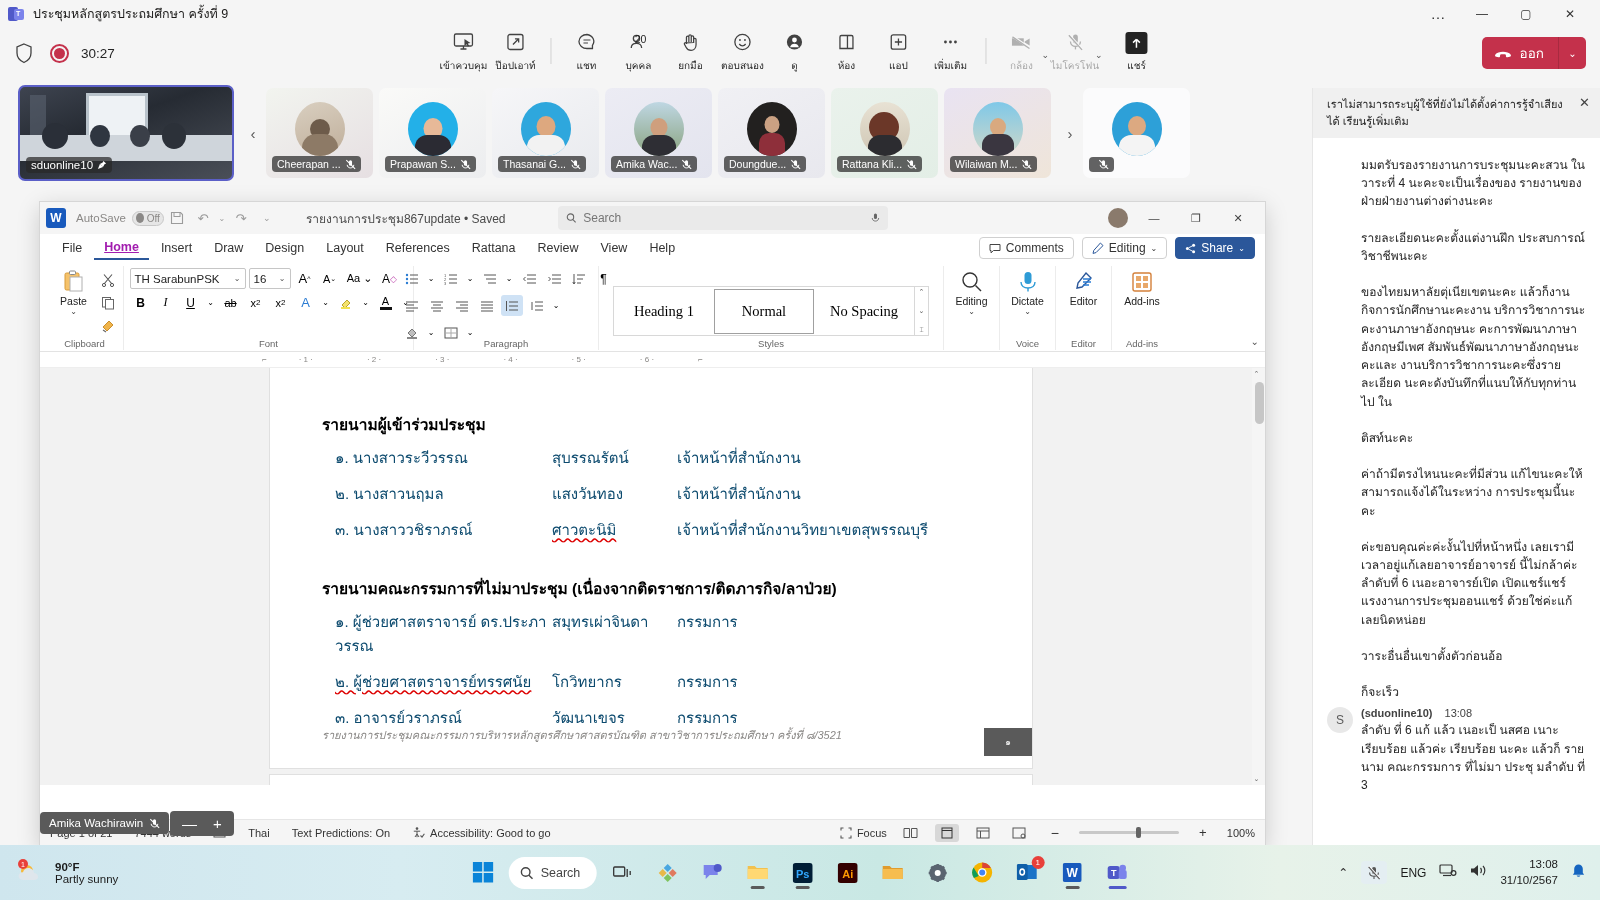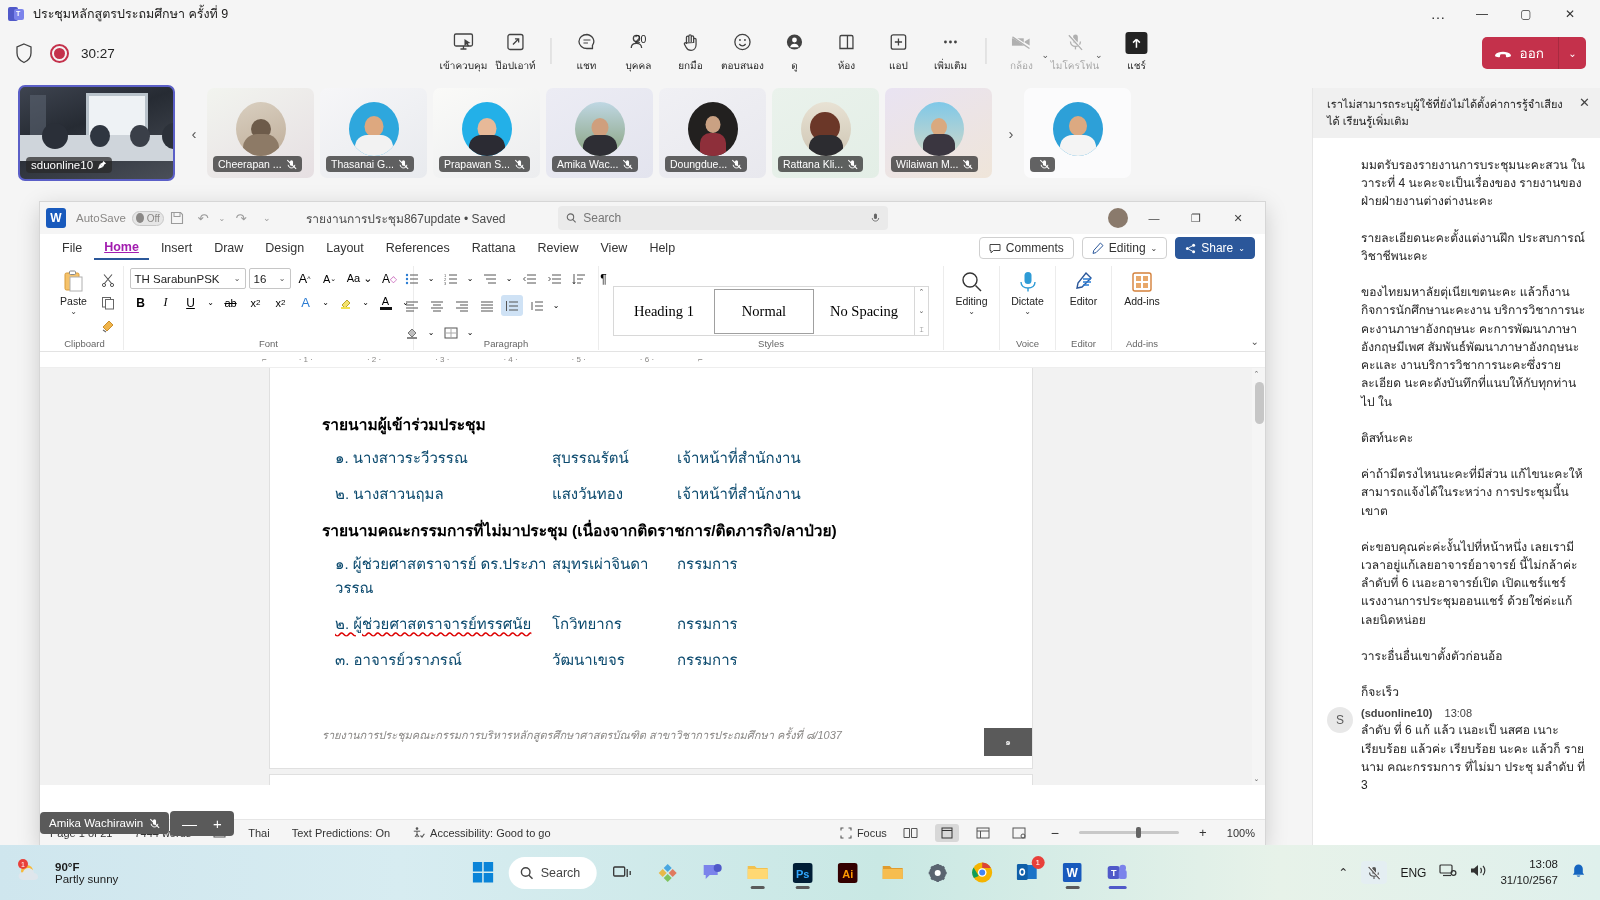--- a/index.html
+++ b/index.html
@@ -39,21 +39,21 @@
   .badge-n { font-size:10.5px; color:#242424; position:absolute; right:2px; top:1px; }
   .caret-s { font-size:9px; color:#555; align-self:flex-end; margin:0 0 16px -6px; cursor:pointer; }
   .share-box { width:22px; height:22px; background:#242424; border-radius:3px; display:flex; align-items:center; justify-content:center; }
   .leave-wrap { margin-left:auto; display:flex; align-items:stretch; height:32px; border-radius:5px; overflow:hidden; }
   .leave-main { background:#c4314b; color:#fff; display:flex; align-items:center; gap:8px; padding:0 14px 0 12px; font-size:13.5px; cursor:pointer; }
   .leave-more { background:#c4314b; color:#fff; width:28px; display:flex; align-items:center; justify-content:center; font-size:10px; border-left:1px solid #a82a40; cursor:pointer; }
 
   
   .filmstrip { height:108px; display:flex; align-items:center; padding:0 12px 0 18px; gap:0; position:relative; }
   .tile { width:107px; height:90px; border-radius:7px; position:relative; overflow:hidden; margin-right:6px; flex:none; }
-  .tile.main { width:157px; height:96px; border:2.5px solid #5b5fc7; }
+  .tile.main { width:216px; height:96px; border:2.5px solid #5b5fc7; }
   .tile-name { position:absolute; left:6px; bottom:6px; max-width:92px; background:rgba(55,55,55,.78); color:#fff;
                font-size:10.5px; padding:2px 5px; border-radius:4px; display:flex; align-items:center; gap:4px; white-space:nowrap; overflow:hidden; }
   .tile.main .tile-name { background:rgba(40,40,40,.72); max-width:150px; font-size:11.5px; }
   .avatar { position:absolute; left:50%; top:46%; transform:translate(-50%,-50%); width:50px; height:54px; border-radius:50%; overflow:hidden; }
   .strip-arrow { width:26px; height:44px; display:flex; align-items:center; justify-content:center; font-size:15px; color:#555; cursor:pointer; flex:none; }
   .mute-ic { width:11px; height:11px; flex:none; }
 
   
   .word-win { position:absolute; left:40px; top:202px; width:1225px; height:643px; background:#fff; box-shadow:0 0 0 1px #d6d6d6, 0 6px 22px rgba(0,0,0,.18); }
   .w-title { height:32px; display:flex; align-items:center; padding:0 6px; background:#f5f5f5; }
@@ -373,42 +373,42 @@
         <div class="tile-name">
           <span>Cheerapan ...</span>
           <svg class="mute-ic" viewBox="0 0 10 10">
               <rect x="3.6" y="1.2" width="2.8" height="5" rx="1.4" fill="#fff"></rect>
               <path d="M2 5.3c0 1.6 1.3 2.8 3 2.8s3-1.2 3-2.8" stroke="#fff" stroke-width=".9" fill="none"></path>
               <path d="M1.2 1l8 8" stroke="#fff" stroke-width="1"></path>
             </svg>
         </div>
       </div>
 
+      <div class="tile" style="background:linear-gradient(150deg,#fafaf8,#ecedef)">
+        <div class="avatar" style="background:#23b0e8">
+          <div style="position:absolute;left:50%;top:28%;transform:translateX(-50%);width:19px;height:21px;border-radius:50%;background:#e7b998"></div>
+          <div style="position:absolute;left:50%;top:60%;transform:translateX(-50%);width:36px;height:26px;border-radius:12px 12px 0 0;background:#2b2b33"></div>
+        </div>
+        <div class="tile-name">
+          <span>Prapawan S...</span>
+          <svg class="mute-ic" viewBox="0 0 10 10">
+              <rect x="3.6" y="1.2" width="2.8" height="5" rx="1.4" fill="#fff"></rect>
+              <path d="M2 5.3c0 1.6 1.3 2.8 3 2.8s3-1.2 3-2.8" stroke="#fff" stroke-width=".9" fill="none"></path>
+              <path d="M1.2 1l8 8" stroke="#fff" stroke-width="1"></path>
+            </svg>
+        </div>
+      </div>
+
       <div class="tile" style="background:linear-gradient(150deg,#f6f6f8,#e8eaee)">
         <div class="avatar" style="background:#2ea7dd">
           <div style="position:absolute;left:50%;top:26%;transform:translateX(-50%);width:19px;height:21px;border-radius:50%;background:#dda87f"></div>
           <div style="position:absolute;left:50%;top:60%;transform:translateX(-50%);width:38px;height:26px;border-radius:12px 12px 0 0;background:#f2f2f2"></div>
         </div>
         <div class="tile-name">
           <span>Thasanai G...</span>
-          <svg class="mute-ic" viewBox="0 0 10 10">
-              <rect x="3.6" y="1.2" width="2.8" height="5" rx="1.4" fill="#fff"></rect>
-              <path d="M2 5.3c0 1.6 1.3 2.8 3 2.8s3-1.2 3-2.8" stroke="#fff" stroke-width=".9" fill="none"></path>
-              <path d="M1.2 1l8 8" stroke="#fff" stroke-width="1"></path>
-            </svg>
-        </div>
-      </div>
-
-      <div class="tile" style="background:linear-gradient(150deg,#fafaf8,#ecedef)">
-        <div class="avatar" style="background:#23b0e8">
-          <div style="position:absolute;left:50%;top:28%;transform:translateX(-50%);width:19px;height:21px;border-radius:50%;background:#e7b998"></div>
-          <div style="position:absolute;left:50%;top:60%;transform:translateX(-50%);width:36px;height:26px;border-radius:12px 12px 0 0;background:#2b2b33"></div>
-        </div>
-        <div class="tile-name">
-          <span>Prapawan S...</span>
           <svg class="mute-ic" viewBox="0 0 10 10">
               <rect x="3.6" y="1.2" width="2.8" height="5" rx="1.4" fill="#fff"></rect>
               <path d="M2 5.3c0 1.6 1.3 2.8 3 2.8s3-1.2 3-2.8" stroke="#fff" stroke-width=".9" fill="none"></path>
               <path d="M1.2 1l8 8" stroke="#fff" stroke-width="1"></path>
             </svg>
         </div>
       </div>
 
       <div class="tile" style="background:linear-gradient(150deg,#ececf4,#e3e4ee)">
         <div class="avatar" style="background:linear-gradient(#bfd7e3,#8aa37f)">
@@ -843,39 +843,44 @@
             <div class="doc-row">
               <div class="dc1">๑. นางสาวระวีวรรณ</div>
               <div class="dc2">สุบรรณรัตน์</div>
               <div class="dc3">เจ้าหน้าที่สำนักงาน</div>
             </div>
             <div class="doc-row">
               <div class="dc1">๒. นางสาวนฤมล</div>
               <div class="dc2">แสงวันทอง</div>
               <div class="dc3">เจ้าหน้าที่สำนักงาน</div>
             </div>
+            <div class="doc-row" style="margin-bottom:34px">
+              <div class="dc1">๓. นางสาววชิราภรณ์</div>
+              <div class="dc2 sq">ศาวตะนิมิ</div>
+              <div class="dc3">เจ้าหน้าที่สำนักงานวิทยาเขตสุพรรณบุรี</div>
+            </div>
 
             <div class="doc-h">รายนามคณะกรรมการที่ไม่มาประชุม (เนื่องจากติดราชการ/ติดภารกิจ/ลาป่วย)</div>
             <div class="doc-row">
               <div class="dc1">๑. ผู้ช่วยศาสตราจารย์ ดร.ประภาวรรณ</div>
               <div class="dc2">สมุทรเผ่าจินดา</div>
               <div class="dc3">กรรมการ</div>
             </div>
             <div class="doc-row">
               <div class="dc1 sq">๒. ผู้ช่วยศาสตราจารย์ทรรศนัย</div>
               <div class="dc2">โกวิทยากร</div>
               <div class="dc3">กรรมการ</div>
             </div>
             <div class="doc-row">
               <div class="dc1">๓. อาจารย์วราภรณ์</div>
               <div class="dc2">วัฒนาเขจร</div>
               <div class="dc3">กรรมการ</div>
             </div>
           </div>
-          <div class="doc-footer">รายงานการประชุมคณะกรรมการบริหารหลักสูตรศึกษาศาสตรบัณฑิต สาขาวิชาการประถมศึกษา ครั้งที่ ๘/1037</div>
+          <div class="doc-footer">รายงานการประชุมคณะกรรมการบริหารหลักสูตรศึกษาศาสตรบัณฑิต สาขาวิชาการประถมศึกษา ครั้งที่ ๘/3521</div>
           <div class="pagenum">๑</div>
         </div>
         <div class="page2"></div>
 
         <div class="scrollv">
           <div class="scr-arrow" style="top:2px">⌃</div>
           <div class="thumb"></div>
           <div class="scr-arrow" style="bottom:2px">⌄</div>
         </div>
       </div>
@@ -957,21 +962,21 @@
       <div class="tp-notice">
         <p>เราไม่สามารถระบุผู้ใช้ที่ยังไม่ได้ตั้งค่าการรู้จำเสียงได้ เรียนรู้เพิ่มเติม</p>
         <div class="x">✕</div>
       </div>
 
       <div class="tp-body">
         <div class="tline">มมตรับรองรายงานการบระชุมนะคะสวน ในวาระที่ 4 นะคะจะเป็นเรื่องของ รายงานของฝ่ายฝ่ายงานต่างต่างนะคะ</div>
         <div class="tline">รายละเอียดนะคะตั้งแต่งานฝึก ประสบการณ์วิชาชีพนะคะ</div>
         <div class="tline">ของไทยมหาลัยตุ่เนียเขตนะคะ แล้วก็งานกิจการนักศึกษานะคะงาน บริการวิชาการนะคะงานภาษาอังกฤษนะ คะการพัฒนาภาษาอังกฤษมีเพศ สัมพันธ์พัฒนาภาษาอังกฤษนะคะและ งานบริการวิชาการนะคะซึ่งรายละเอียด นะคะดังบันทึกที่แนบให้กับทุกท่านไป ใน</div>
         <div class="tline">ติสท์นะคะ</div>
-        <div class="tline">ค่าถ้ามีตรงไหนนะคะที่มีส่วน แก้ไขนะคะให้สามารถแจ้งได้ในระหว่าง การประชุมนี้นเขาต</div>
+        <div class="tline">ค่าถ้ามีตรงไหนนะคะที่มีส่วน แก้ไขนะคะให้สามารถแจ้งได้ในระหว่าง การประชุมนี้นะคะ</div>
         <div class="tline">ค่ะขอบคุณค่ะค่ะงั้นไปที่หน้าหนึ่ง เลยเรามีเวลาอยู่แก้เลยอาจารย์อาจารย์ นี้ไม่กล้าค่ะลำดับที่ 6 เนอะอาจารย์เปิด เปิดแชร์แชร์แรงงานการประชุมออนแชร์ ด้วยใช่ค่ะแก้เลยนิดหน่อย</div>
         <div class="tline">วาระอื่นอื่นเขาตั้งตัวก่อนอ้อ</div>
         <div class="tline" style="margin-bottom:6px">ก็จะเร็ว</div>
 
         <div class="tblock">
           <div class="tav">S</div>
           <div style="flex:1">
             <div class="tmeta">
               <b>(sduonline10)</b>
               <span>13:08</span>

